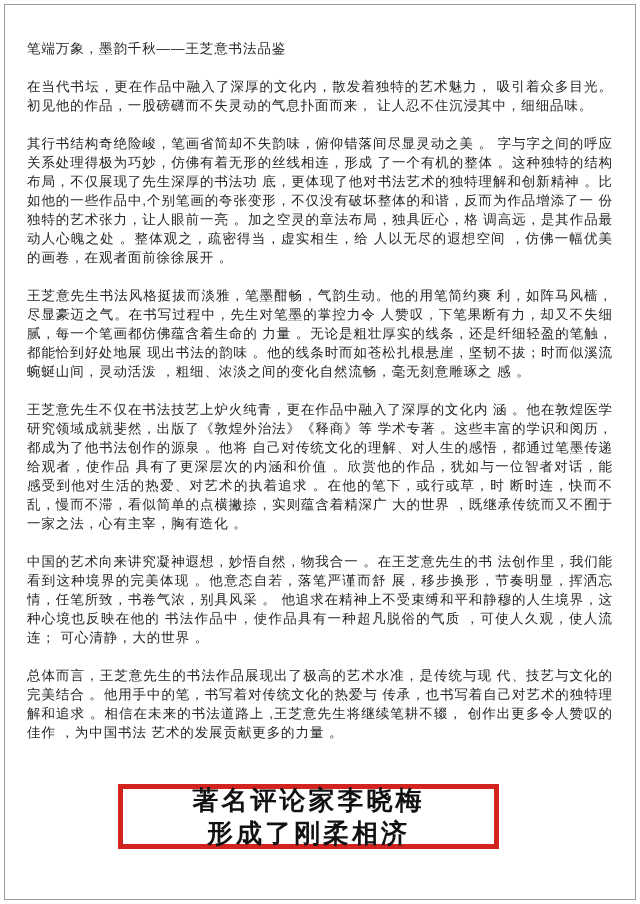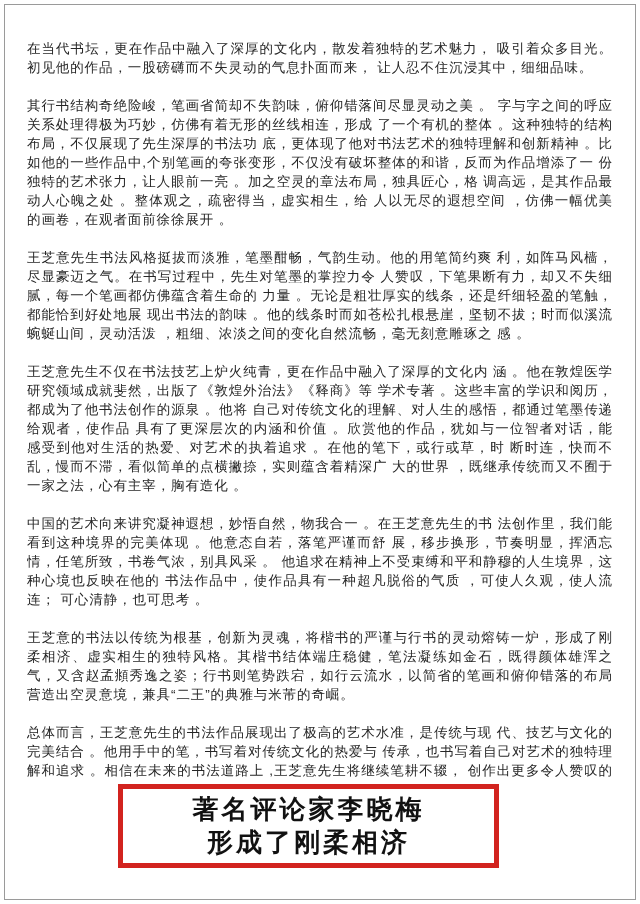--- a/index.html
+++ b/index.html
@@ -37,21 +37,21 @@
   }
   .content p.title {
     margin-bottom: 19px;
     text-align: left;
   }
   .review-box {
     position: absolute;
     left: 113px;
     top: 779px;
     width: 381px;
-    height: 84px;
+    height: 65px;
     border: 5px solid var(--review-border, #d2231f);
     box-sizing: border-box;
     background: #ffffff;
     display: flex;
     flex-direction: column;
     align-items: center;
     justify-content: center;
   }
   .review-line {
     color: #111111;
@@ -60,26 +60,26 @@
     line-height: 33px;
     letter-spacing: 3px;
     white-space: nowrap;
   }
 </style>
 </head>
 <body>
 
 <div class="page">
   <div class="content">
+    <p class="title"><span>笔端万象，墨韵千秋——王芝意书法品鉴</span></p>
     <p class="para">在当代书坛，更在作品中融入了深厚的文化内，散发着独特的艺术魅力， 吸引着众多目光。初见他的作品，一股磅礴而不失灵动的气息扑面而来， 让人忍不住沉浸其中，细细品味。</p>
     <p class="para">其行书结构奇绝险峻，笔画省简却不失韵味，俯仰错落间尽显灵动之美 。 字与字之间的呼应关系处理得极为巧妙，仿佛有着无形的丝线相连，形成 了一个有机的整体 。这种独特的结构布局，不仅展现了先生深厚的书法功 底，更体现了他对书法艺术的独特理解和创新精神 。比如他的一些作品中,个别笔画的夸张变形，不仅没有破坏整体的和谐，反而为作品增添了一 份独特的艺术张力，让人眼前一亮 。加之空灵的章法布局，独具匠心，格 调高远，是其作品最动人心魄之处 。整体观之，疏密得当，虚实相生，给 人以无尽的遐想空间 ，仿佛一幅优美的画卷，在观者面前徐徐展开 。</p>
     <p class="para">王芝意先生书法风格挺拔而淡雅，笔墨酣畅，气韵生动。他的用笔简约爽 利，如阵马风樯，尽显豪迈之气。在书写过程中，先生对笔墨的掌控力令 人赞叹，下笔果断有力，却又不失细腻，每一个笔画都仿佛蕴含着生命的 力量 。无论是粗壮厚实的线条，还是纤细轻盈的笔触，都能恰到好处地展 现出书法的韵味 。他的线条时而如苍松扎根悬崖，坚韧不拔；时而似溪流 蜿蜒山间，灵动活泼 ，粗细、浓淡之间的变化自然流畅，毫无刻意雕琢之 感 。</p>
     <p class="para">王芝意先生不仅在书法技艺上炉火纯青，更在作品中融入了深厚的文化内 涵 。他在敦煌医学研究领域成就斐然，出版了《敦煌外治法》《释商》等 学术专著 。这些丰富的学识和阅历，都成为了他书法创作的源泉 。他将 自己对传统文化的理解、对人生的感悟，都通过笔墨传递给观者，使作品 具有了更深层次的内涵和价值 。欣赏他的作品，犹如与一位智者对话，能 感受到他对生活的热爱、对艺术的执着追求 。在他的笔下，或行或草，时 断时连，快而不乱，慢而不滞，看似简单的点横撇捺，实则蕴含着精深广 大的世界 ，既继承传统而又不囿于一家之法，心有主宰，胸有造化 。</p>
-    <p class="para">中国的艺术向来讲究凝神遐想，妙悟自然，物我合一 。在王芝意先生的书 法创作里，我们能看到这种境界的完美体现 。他意态自若，落笔严谨而舒 展，移步换形，节奏明显，挥洒忘情，任笔所致，书卷气浓，别具风采 。 他追求在精神上不受束缚和平和静穆的人生境界，这种心境也反映在他的 书法作品中，使作品具有一种超凡脱俗的气质 ，可使人久观，使人流连； 可心清静，也可思考 。</p>
-    <p class="para">王芝意的书法以传统为根基，创新为灵魂，将楷书的严谨与行书的灵动熔铸一炉，形成了刚柔相济、虚实相生的独特风格。其楷书结体端庄稳健，笔法凝练如金石，既得颜体雄浑之气，又含赵孟頫秀逸之姿；行书则笔势跌宕，如行云流水，以简省的笔画和俯仰错落的布局营造出空灵意境，兼具“二王”的典雅与米芾的奇崛。</p>
+    <p class="para">中国的艺术向来讲究凝神遐想，妙悟自然，物我合一 。在王芝意先生的书 法创作里，我们能看到这种境界的完美体现 。他意态自若，落笔严谨而舒 展，移步换形，节奏明显，挥洒忘情，任笔所致，书卷气浓，别具风采 。 他追求在精神上不受束缚和平和静穆的人生境界，这种心境也反映在他的 书法作品中，使作品具有一种超凡脱俗的气质 ，可使人久观，使人流连； 可心清静，大的世界 。</p>
     <p class="para">总体而言，王芝意先生的书法作品展现出了极高的艺术水准，是传统与现 代、技艺与文化的完美结合 。他用手中的笔，书写着对传统文化的热爱与 传承，也书写着自己对艺术的独特理解和追求 。相信在未来的书法道路上 ,王芝意先生将继续笔耕不辍， 创作出更多令人赞叹的佳作 ，为中国书法 艺术的发展贡献更多的力量 。</p>
   </div>
 
   <div class="review-box">
     <div class="review-line">著名评论家李晓梅</div>
     <div class="review-line">形成了刚柔相济</div>
   </div>
 </div>
 
 </body></html>

